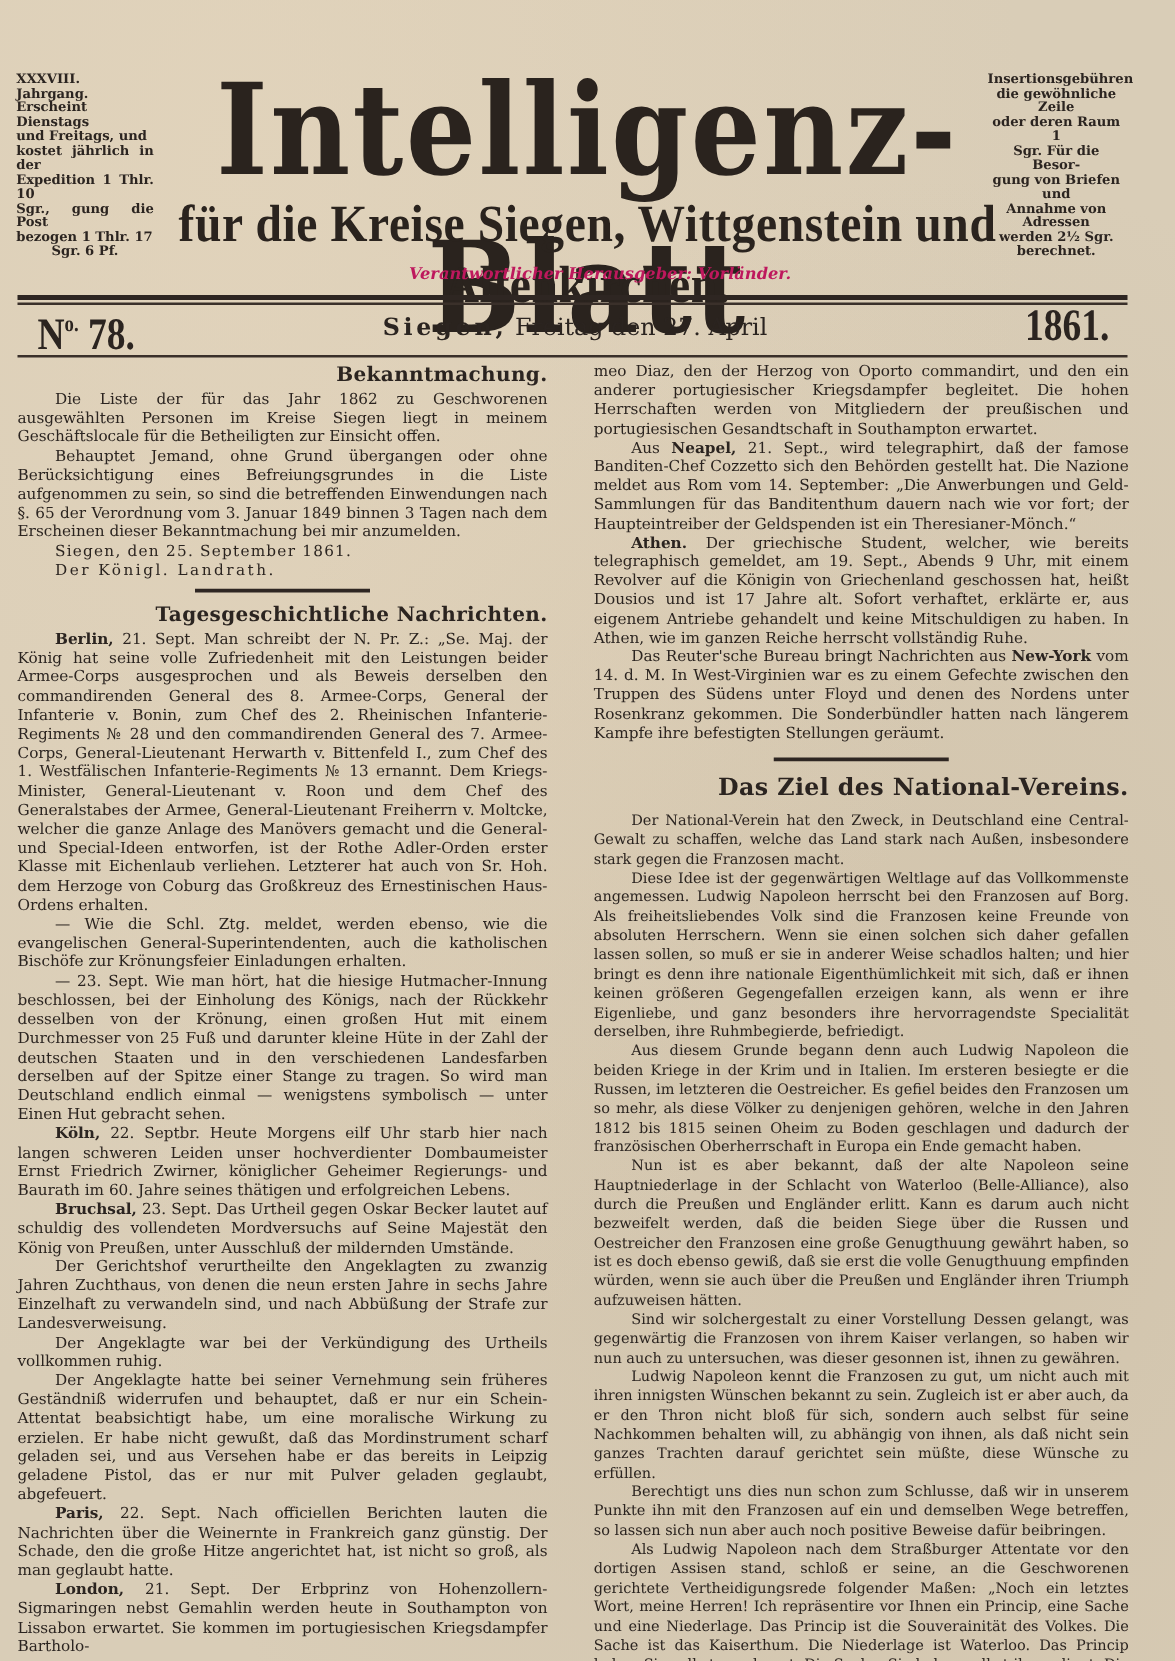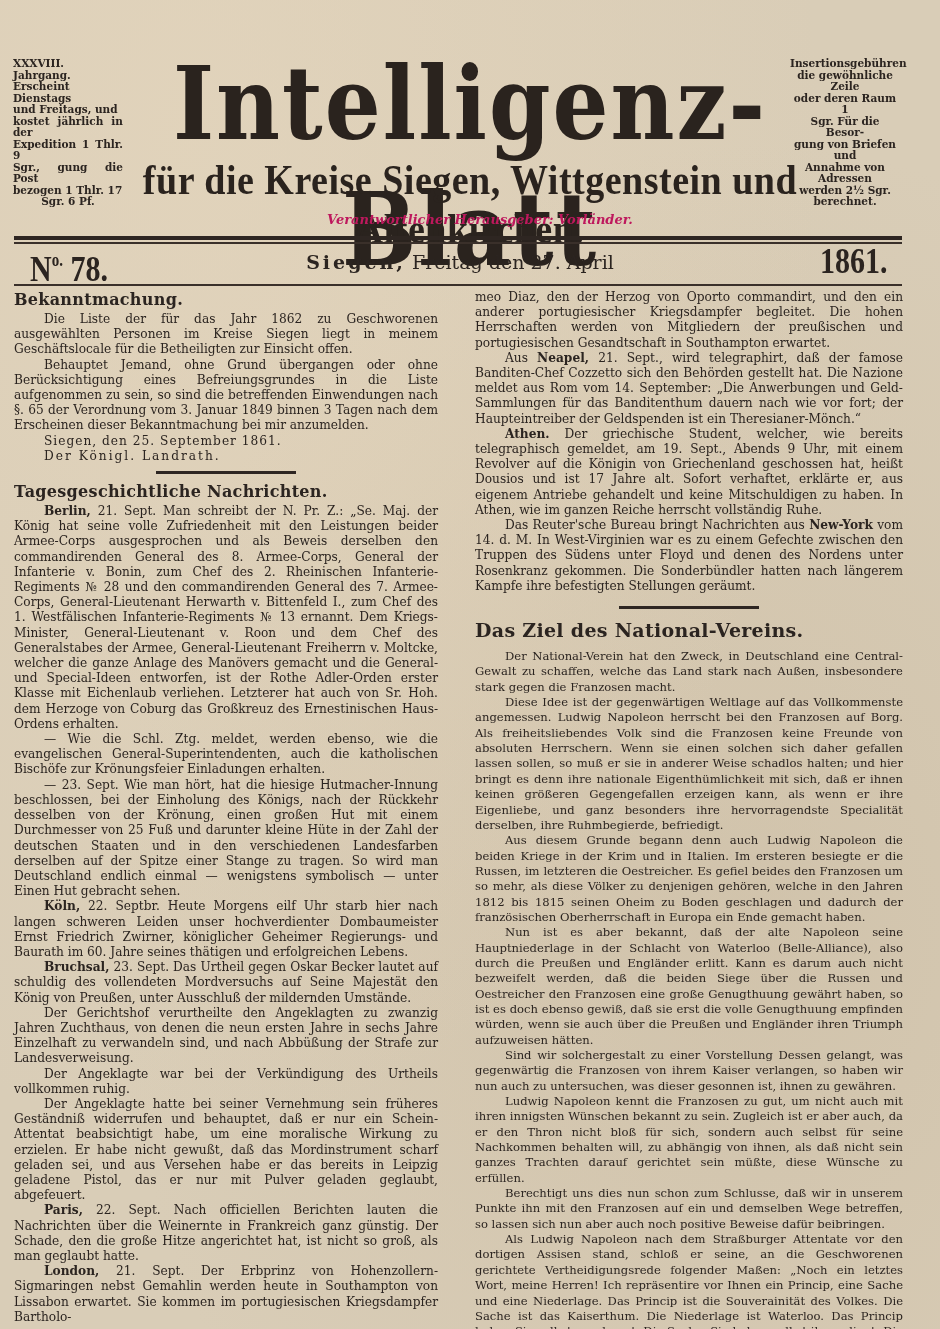--- a/index.html
+++ b/index.html
@@ -64,40 +64,40 @@
   .col {
     position: absolute; top: 290px; font-family: "DejaVu Serif", serif;
     font-size: 12.2px; line-height: 15.2px; text-align: justify; color: #2b2420;
   }
   .col-left { left: 14px; width: 424px; }
   .col-right { left: 475px; width: 428px; }
   .col p { margin: 0; text-indent: 30px; }
   .col p.noindent { text-indent: 0; }
   .col .loc { font-weight: bold; }
   .col h2 {
-    margin: 0 0 2px 0; text-align: left; font-size: 16px; line-height: 20px;
+    margin: 0 0 2px 0; text-align: right; font-size: 16px; line-height: 20px;
     font-weight: bold; letter-spacing: 0.3px;
   }
   .signoff-date { text-indent: 30px; letter-spacing: 1px; }
   .signoff-name { text-align: left; padding-right: 30px; letter-spacing: 2px; margin: 0; }
   .sep { height: 3px; width: 140px; background: #2e2622; margin: 7px auto 8px auto; }
   .right-essay { font-size: 11.6px; line-height: 15.35px; }
   .right-essay h2 { font-size: 19px; line-height: 26px; margin: 4px 0 6px 0; }
 </style>
 </head>
 <body>
 
 <div class="page">
 
   <div class="side-box side-left">
     <span class="line">XXXVIII. Jahrgang.</span>
     <span class="line">Erscheint Dienstags</span>
     <span class="line">und Freitags, und</span>
     <span class="line">kostet jährlich in der</span>
-    <span class="line">Expedition 1 Thlr. 9</span>
+    <span class="line">Expedition 1 Thlr. 10</span>
     <span class="line">Sgr., gung die Post</span>
     <span class="line">bezogen 1 Thlr. 17</span>
     <span class="line" style="text-align:center">Sgr. 6 Pf.</span>
   </div>
 
   <div class="title">Intelligenz-Blatt</div>
 
   <div class="side-box side-right">
     <span class="line">Insertionsgebühren</span>
     <span class="line">die gewöhnliche Zeile</span>

